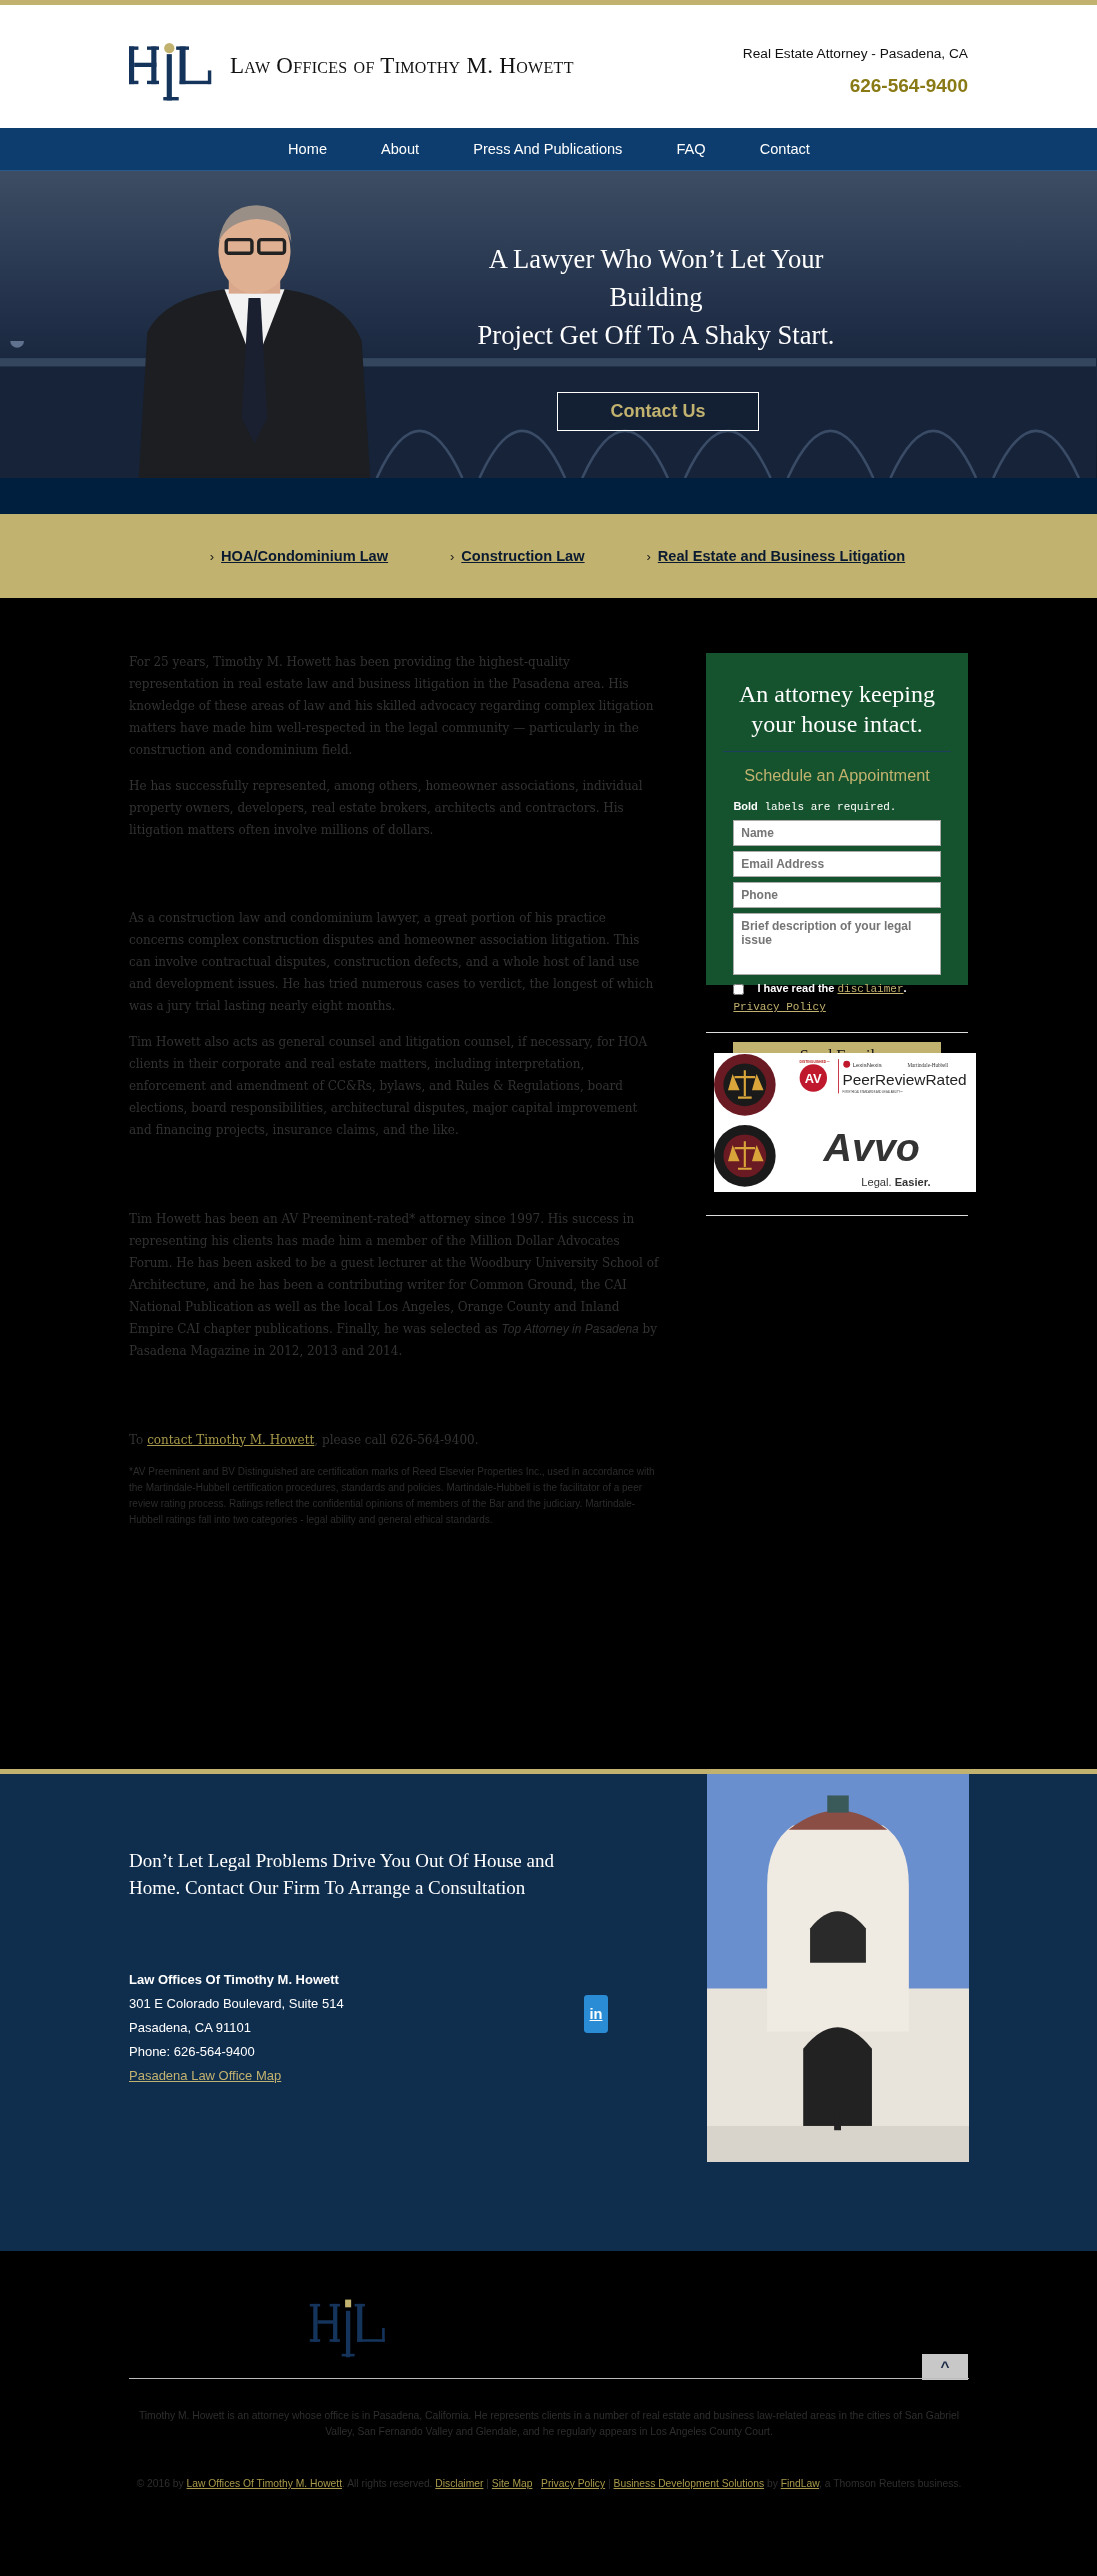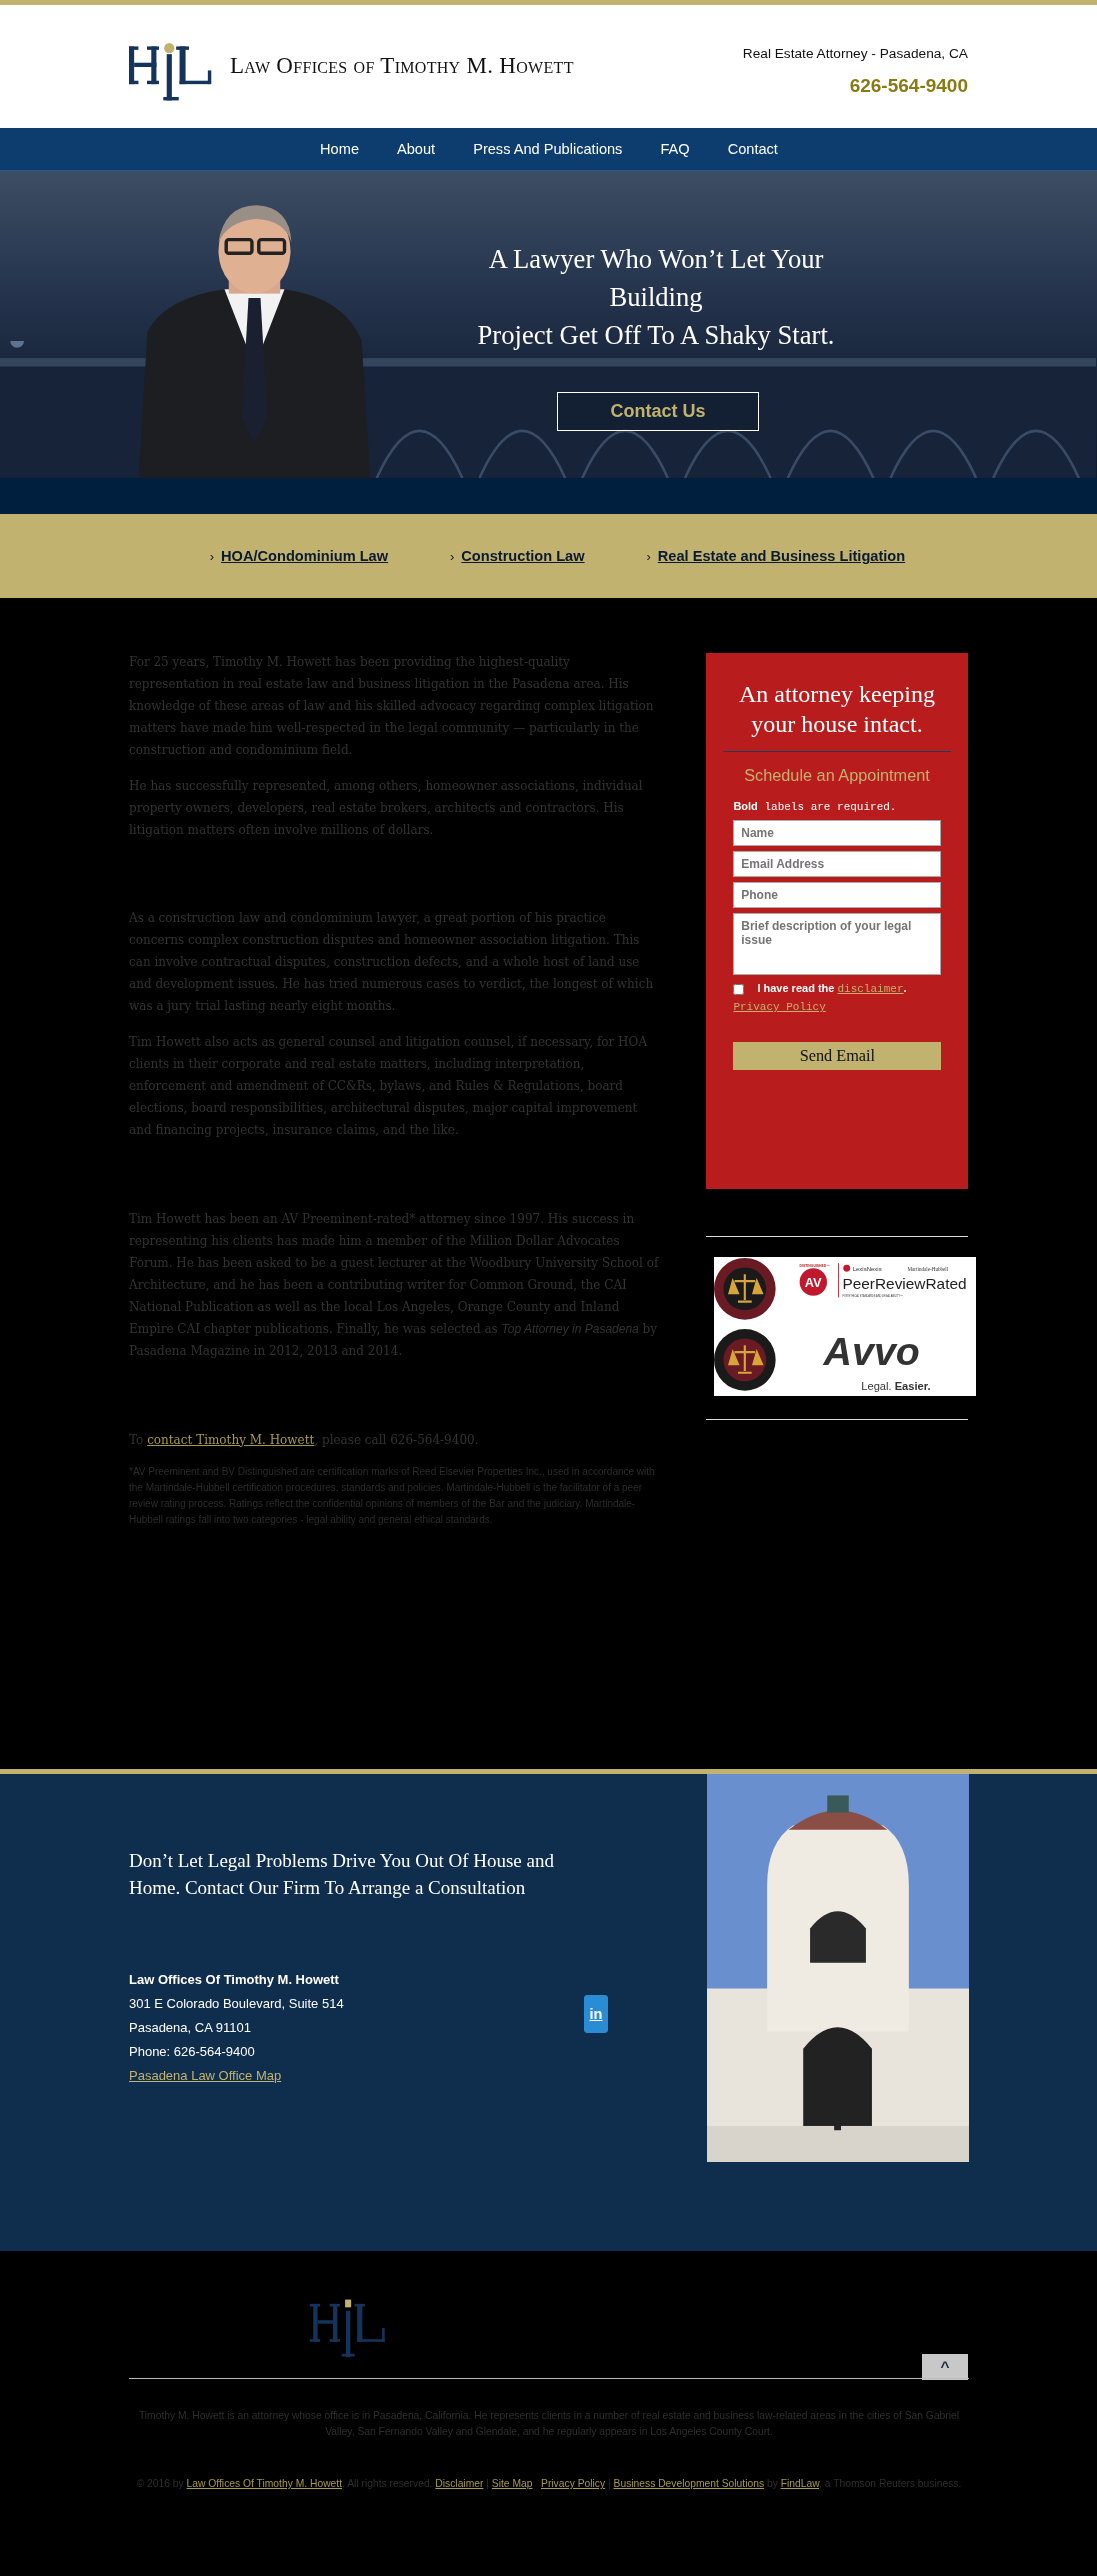--- a/index.html
+++ b/index.html
@@ -6,21 +6,21 @@
   body { width: 1098px; background: #000; font-family: "Liberation Sans", sans-serif; }
   a { color: inherit; }
 
   .topbar { height: 5.1px; background: #c2b26f; }
   .header { height: 123px; background: #fff; position: relative; }
   .logo { position: absolute; left: 129px; top: 37px; width: 84px; height: 62px; }
   .brand { position: absolute; left: 230px; top: 48px; font-family: "Liberation Serif", serif; font-size: 23px; color: #111; font-variant: small-caps; letter-spacing: 0.3px; }
   .tagline { position: absolute; right: 130px; top: 41px; font-size: 13.7px; color: #111; }
   .phone { position: absolute; right: 130px; top: 70px; font-size: 19px; font-weight: bold; color: #8a7a16; text-decoration: none; }
 
-  .nav { height: 43px; background: #0d3d6e; display: flex; justify-content: center; align-items: center; gap: 0; border-bottom: 0.9px solid #2a5a8a; }
+  .nav { height: 43px; background: #0d3d6e; display: flex; justify-content: center; align-items: center; gap: 16px; border-bottom: 0.9px solid #2a5a8a; }
   .nav a { color: #fff; text-decoration: none; font-size: 14.6px; padding: 0 19px; }
 
   .hero { position: relative; height: 307px; background: linear-gradient(180deg, #3d4d64 0%, #2a3a52 30%, #1a2840 60%, #0f1a2c 100%); overflow: hidden; }
   .hero .bridge { position: absolute; left: 0; right: 0; bottom: 0; height: 137px; }
   .hero .portrait { position: absolute; left: 130px; top: 24px; width: 249px; height: 283px; }
   .hero h1 { position: absolute; left: 446px; width: 420px; top: 69px; text-align: center; font-family: "Liberation Serif", serif; font-weight: normal; color: #fff; font-size: 26.6px; line-height: 38px; }
   .hero .cta { position: absolute; left: 557px; top: 221px; width: 202px; height: 39px; border: 1.3px solid #fff; color: #c2b26f; font-size: 18px; font-weight: bold; display: flex; align-items: center; justify-content: center; text-decoration: none; background: rgba(0,0,0,0.1); }
   .hero-bottom { height: 36px; background: #001f3f; }
 
   .practice { height: 84px; background: #c2b26f; display: flex; align-items: center; justify-content: center; gap: 62px; padding-left: 17px; }
@@ -31,21 +31,21 @@
   .main { position: relative; background: #000; height: 1171px; }
   .content { position: absolute; left: 129px; top: 53px; width: 532px; font-family: "DejaVu Serif", serif; color: #333; font-size: 12px; line-height: 22px; }
   .content p { margin-bottom: 13.7px; }
   .content .gap { height: 53px; }
   .content .gap2 { height: 53px; }
   .content em { font-family: "Liberation Sans", sans-serif; }
   .content .contact-line a { color: #a89a4a; }
   .content .fine { font-family: "Liberation Sans", sans-serif; font-size: 10px; line-height: 16px; color: #2c2c2c; }
 
   .side { position: absolute; left: 706px; top: 55px; width: 262px; }
-  .formbox { background: #b91c1c; padding: 26px 27.4px 29px; height: 536px; }
+  .formbox { background: #14532d; padding: 26px 27.4px 29px; height: 332px; }
   .formbox h2 { font-family: "Liberation Serif", serif; font-weight: normal; color: #fff; font-size: 24px; line-height: 30px; text-align: center; padding-bottom: 12px; border-bottom: 0.9px solid #1d3e5e; margin: 0 -10.3px; }
   .formbox h3 { color: #c2b26f; font-weight: normal; font-size: 16.3px; text-align: center; margin: 13.7px 0 15.4px; }
   .formbox .req { color: #fff; font-size: 11px; margin-bottom: 6.9px; font-family: "Liberation Mono", monospace; }
   .formbox .req b { font-family: "Liberation Sans", sans-serif; }
   .formbox input, .formbox textarea { display: block; width: 208px; background: #fff; border: 0.9px solid #aaa; font-family: "Liberation Sans", sans-serif; font-weight: bold; font-size: 12px; color: #444; padding: 5.1px 6.9px; margin-bottom: 5.1px; }
   .formbox input { height: 26px; }
   .formbox textarea { height: 62px; resize: none; }
   .formbox .agree { color: #fff; font-size: 11px; font-weight: bold; margin-top: 5.1px; line-height: 17px; }
   .formbox .agree input[type=checkbox] { display: inline-block; width: 10.3px; height: 10.3px; margin: 0 13.7px 0 0; vertical-align: middle; padding: 0; }
   .formbox .agree a { color: #c2b26f; font-family: "Liberation Mono", monospace; font-weight: normal; }

